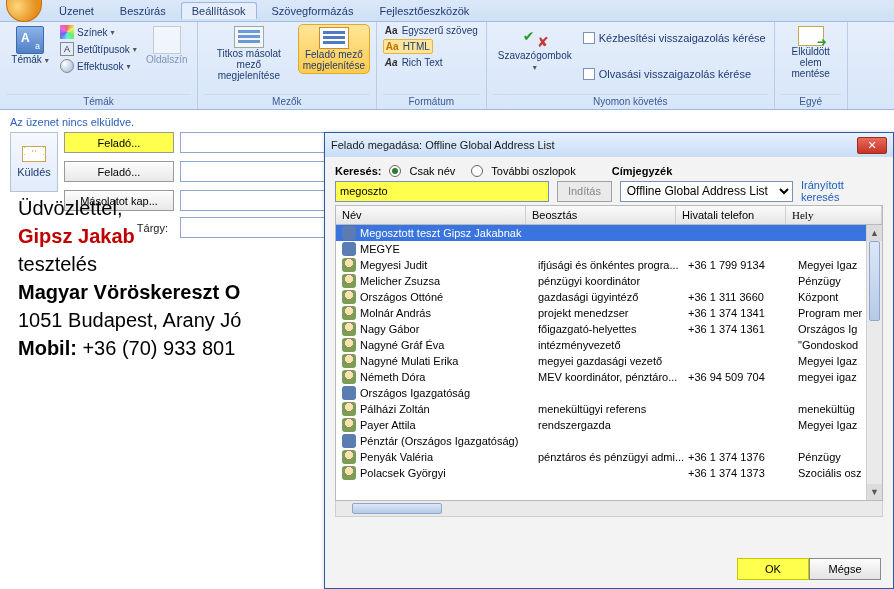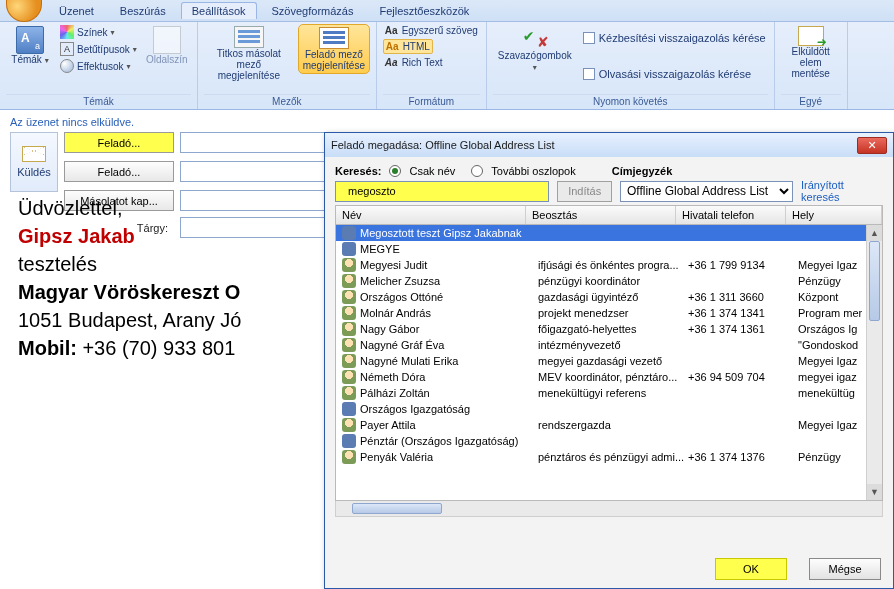--- a/index.html
+++ b/index.html
@@ -57,32 +57,32 @@
 
 .dialog { position: absolute; left: 324px; top: 132px; width: 570px; height: 457px; border: 1px solid #2a5aa7; background: #f3f3f3; box-shadow: 2px 2px 6px rgba(0,0,0,0.3); display: flex; flex-direction: column; }
 .dlg-title { height: 24px; background: linear-gradient(#e8f1ff,#c8ddf7); display: flex; align-items: center; padding: 0 6px; font-size: 11px; color: #1a1a1a; }
 .dlg-title .txt { flex: 1; }
 .dlg-close { width: 30px; height: 17px; background: linear-gradient(#ea6a5e,#c53324); border: 1px solid #9c2b20; border-radius: 2px; color: #fff; text-align: center; font-size: 11px; line-height: 14px; cursor: pointer; }
 .dlg-body { padding: 8px 10px; display: flex; flex-direction: column; gap: 2px; flex: 1; }
 .search-row { display: flex; align-items: center; gap: 8px; font-size: 11px; }
 .search-row b { font-weight: bold; }
 .radio { width: 12px; height: 12px; border: 1px solid #666; border-radius: 50%; background: #fff; display: inline-flex; align-items: center; justify-content: center; }
 .radio.checked:before { content: ""; width: 6px; height: 6px; background: #2b7f2b; border-radius: 50%; }
-.search-input { height: 21px; border: 1px solid #7a92ba; background: #ffff4d; padding: 0 12px; width: 220px; font-size: 11px; }
+.search-input { height: 21px; border: 1px solid #7a92ba; background: #ffff4d; padding: 0 4px; width: 220px; font-size: 11px; }
 .go-btn { height: 21px; width: 56px; border: 1px solid #a0a0a0; background: #eaeaea; color: #888; font-size: 11px; cursor: pointer; }
 .al-select { height: 21px; width: 178px; border: 1px solid #7a92ba; background: #fff; font-size: 12px; padding: 0 2px; }
 .adv-link { color: #1b5ec2; cursor: pointer; margin-left: auto; }
 
 
 .tbl-head { display: flex; background: linear-gradient(#fbfbfb,#e5e5e5); border: 1px solid #b9b9b9; font-size: 11px; }
 .tbl-head > div { padding: 3px 6px; border-right: 1px solid #cfcfcf; }
 .c-name { width: 190px; }
 .c-pos  { width: 150px; }
 .c-tel  { width: 110px; }
-.c-loc  { flex: 1; }
+.c-loc  { flex: 1; font-family: Liberation Serif, serif; }
 .tbl-body { border: 1px solid #b9b9b9; border-top: none; height: 276px; overflow: hidden; background: #fff; position: relative; }
 .row { display: flex; font-size: 11px; padding: 1px 0; align-items: center; }
 .row.sel { background: #3a74df; color: #fff; }
 .row .pico { width: 14px; height: 14px; margin: 0 4px 0 6px; border-radius: 3px; }
 .pico.grp { background: #5b7bb3; }
 .pico.per { background: radial-gradient(circle at 50% 35%, #ffe0b2 35%, #7b9b57 36%); }
 .row .nm { width: 166px; white-space: nowrap; overflow: hidden; text-overflow: ellipsis; }
 .row .ps { width: 150px; white-space: nowrap; overflow: hidden; text-overflow: ellipsis; margin-left: 12px; }
 .row .tl { width: 110px; white-space: nowrap; overflow: hidden; text-overflow: ellipsis; }
 .row .lc { flex: 1; white-space: nowrap; overflow: hidden; text-overflow: ellipsis; }
@@ -92,21 +92,21 @@
 .sbar .thumb { position: absolute; left: 2px; right: 2px; top: 16px; height: 80px; background: linear-gradient(#dce7f8,#b6c9e6); border: 1px solid #8ea7cf; border-radius: 2px; }
 .sbar .arr { position: absolute; left: 0; right: 0; height: 16px; background: #dcdcdc; text-align: center; font-size: 9px; color: #555; line-height: 16px; }
 .sbar .up { top: 0; }
 .sbar .dn { bottom: 0; }
 
 
 .hbar { height: 16px; background: #eaeaea; border: 1px solid #cfcfcf; border-top: none; position: relative; }
 .hbar .hthumb { position: absolute; top: 2px; bottom: 2px; left: 16px; width: 90px; background: linear-gradient(#dce7f8,#b6c9e6); border: 1px solid #8ea7cf; border-radius: 2px; }
 
 
-.dlg-foot { display: flex; justify-content: flex-end; gap: 22px; padding: 8px 12px; }
+.dlg-foot { display: flex; justify-content: flex-end; gap: 0; padding: 8px 12px; }
 .dbtn { width: 72px; height: 22px; border: 1px solid #8a8a8a; background: linear-gradient(#fdfdfd,#e3e3e3); font-size: 11px; cursor: pointer; }
 .dbtn.ok { background: #ffff4d; border-color: #c8c800; }
 </style>
 </head>
 <body>
 
 <div class="office-orb"></div>
 
 <div class="ribbon-tabs">
   <div class="tab">Üzenet</div>
@@ -363,32 +363,32 @@
             <span class="lc">Megyei Igaz</span>
           </div>
           <div class="row">
             <span class="pico per"></span>
             <span class="nm">Németh Dóra</span>
             <span class="ps">MEV koordinátor, pénztáro...</span>
             <span class="tl">+36  94 509 704</span>
             <span class="lc">megyei igaz</span>
           </div>
           <div class="row">
-            <span class="pico per"></span>
-            <span class="nm">Pálházi Zoltán</span>
-            <span class="ps">menekültügyi referens</span>
-            <span class="tl"></span>
-            <span class="lc">menekültüg</span>
-          </div>
-          <div class="row">
             <span class="pico grp"></span>
             <span class="nm">Országos Igazgatóság</span>
             <span class="ps"></span>
             <span class="tl"></span>
             <span class="lc"></span>
+          </div>
+          <div class="row">
+            <span class="pico per"></span>
+            <span class="nm">Pálházi Zoltán</span>
+            <span class="ps">menekültügyi referens</span>
+            <span class="tl"></span>
+            <span class="lc">menekültüg</span>
           </div>
           <div class="row">
             <span class="pico per"></span>
             <span class="nm">Payer Attila</span>
             <span class="ps">rendszergazda</span>
             <span class="tl"></span>
             <span class="lc">Megyei Igaz</span>
           </div>
           <div class="row">
             <span class="pico grp"></span>
@@ -397,20 +397,27 @@
             <span class="tl"></span>
             <span class="lc"></span>
           </div>
           <div class="row">
             <span class="pico per"></span>
             <span class="nm">Penyák Valéria</span>
             <span class="ps">pénztáros és pénzügyi admi...</span>
             <span class="tl">+36 1 374 1376</span>
             <span class="lc">Pénzügy</span>
           </div>
+          <div class="row">
+            <span class="pico per"></span>
+            <span class="nm">Polacsek Györgyi</span>
+            <span class="ps"></span>
+            <span class="tl">+36 1 374 1373</span>
+            <span class="lc">Szociális osz</span>
+          </div>
           <div class="sbar">
           <div class="arr up">▲</div>
           <div class="thumb"></div>
           <div class="arr dn">▼</div>
         </div>
       </div>
       <div class="hbar">
         <div class="hthumb"></div>
       </div>
     </div>

